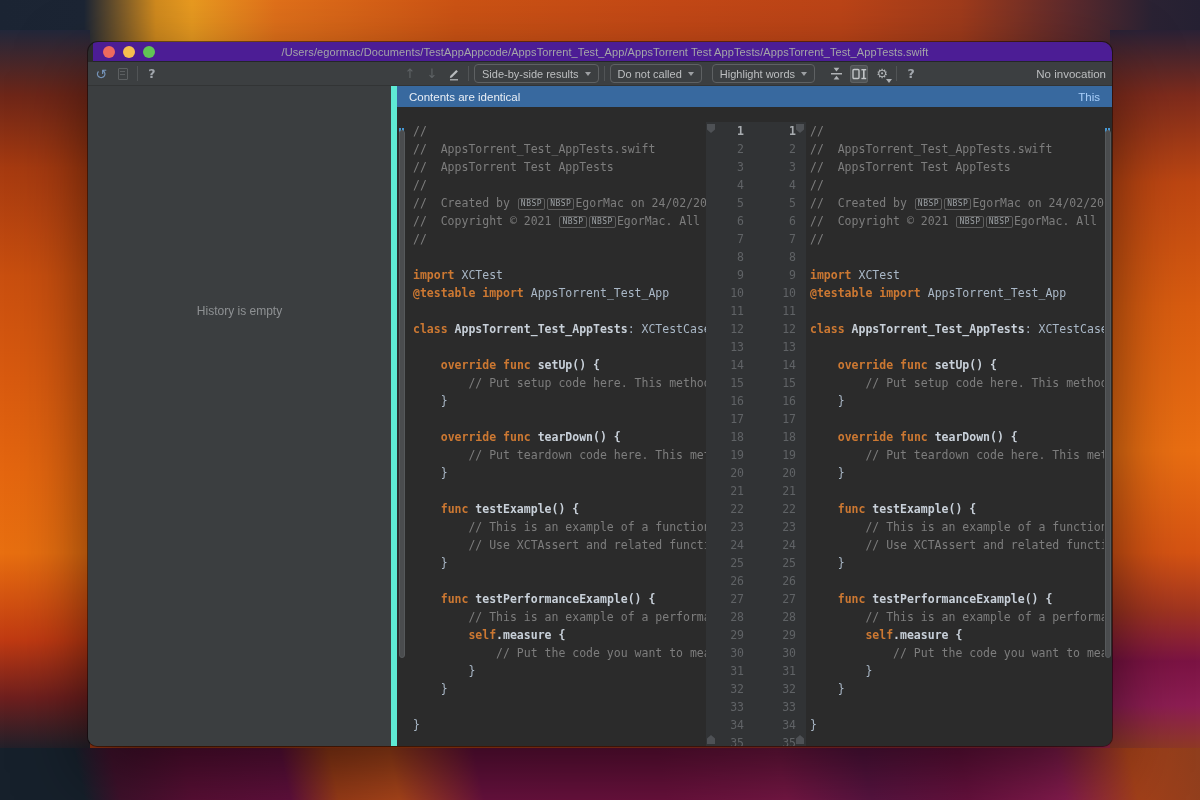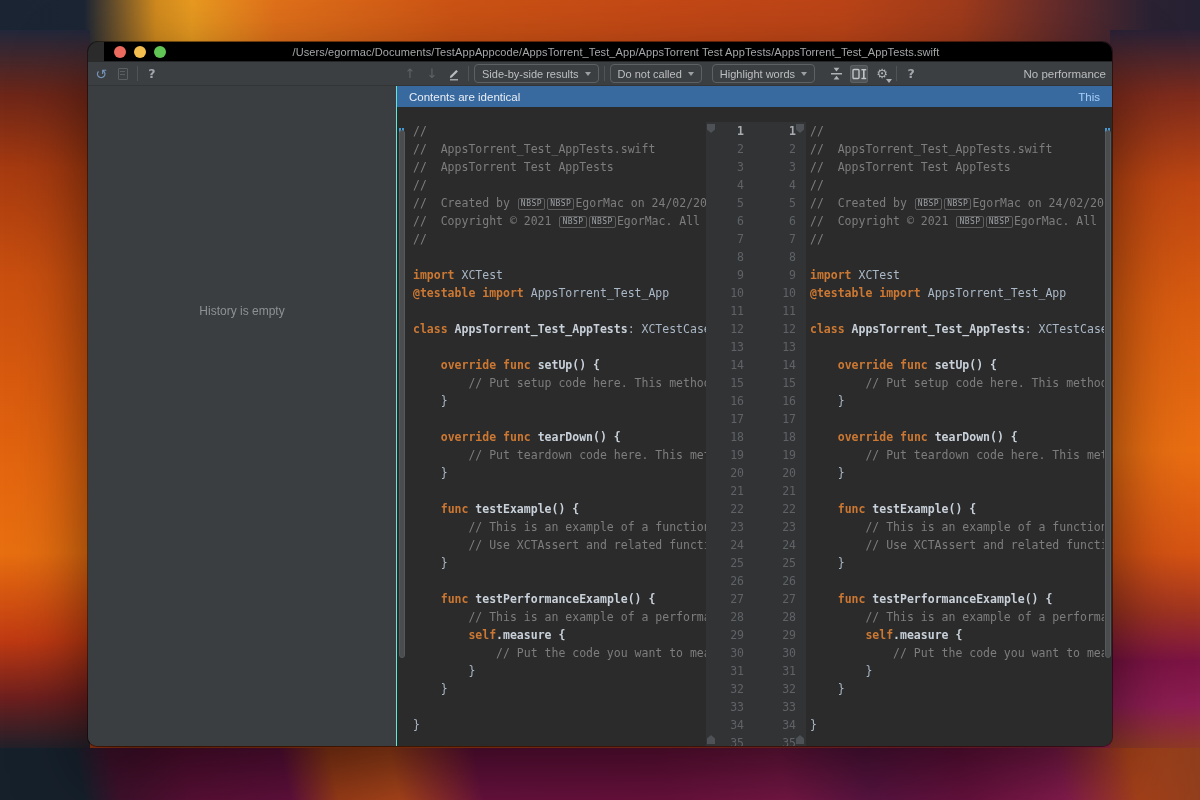--- a/index.html
+++ b/index.html
@@ -17,22 +17,22 @@
   .wp-right { left:1110px; top:30px; width:90px; height:726px;
     background:linear-gradient(180deg,#2A2135 0%,#7E2B1C 9%,#BD4612 21%,#D85C10 38%,#E96E12 58%,#D55313 72%,#A03420 80%,#7B1343 87%,#8C1D52 93%,#8F3E1D 100%); }
   .wp-bottom { left:0; top:748px; width:1200px; height:52px;
     background:linear-gradient(78deg,#16202B 0%,#16202B 7%,#43122E 10%,#5E1038 16%,#661140 24%,#A34019 28%,#B4491C 33%,#6E1242 40%,#701240 55%,#7C1848 65%,#5E1545 72%,#6E1242 80%,#8C1D52 88%,#A34019 94%,#8F3E1D 100%); }
 
   
   .window { position:absolute; left:88px; top:42px; width:1024px; height:704px;
     border-radius:10px 10px 9px 9px; overflow:hidden; background:#2B2B2B;
     box-shadow:0 28px 70px rgba(0,0,0,.55), 0 0 0 1px rgba(0,0,0,.45); }
 
-  .titlebar { position:absolute; left:16px; top:0; width:1024px; height:20px;
-    background:#000000; border-bottom:1px solid #242628;
+  .titlebar { position:absolute; left:5px; top:0; width:1024px; height:20px;
+    background:#4c1d95; border-bottom:1px solid #242628;
     display:flex; align-items:center; }
   .traffic { position:absolute; left:10px; top:4px; display:flex; gap:8px; }
   .tl { width:12px; height:12px; border-radius:50%; }
   .tl-red    { background:#ED6A5E; }
   .tl-yellow { background:#F5BF4F; }
   .tl-green  { background:#61C555; }
   .win-title { width:100%; text-align:center; font-size:11px; color:#A4A6A8; letter-spacing:.1px;
     white-space:nowrap; overflow:hidden; }
 
   .toolbar { position:absolute; left:0; top:20px; width:1024px; height:24px;
@@ -56,21 +56,21 @@
     border:1px solid #5E6163; border-radius:4px; color:#BDBFC1; font-size:11px;
     background:transparent; flex:0 0 auto; }
   .dd-caret { border-left:3.5px solid transparent; border-right:3.5px solid transparent; border-top:4px solid #9DA0A3; }
 
   .ico-selected { background:#4E5254; box-shadow:0 0 0 1px #5E6163 inset; }
   .tb-status { position:absolute; right:6px; top:0; height:24px; display:flex; align-items:center;
     color:#BBBDBF; font-size:11.5px; }
 
   
   .history { position:absolute; left:0; top:44px; width:309px; height:660px;
-    background:#3B3E40; border-right:1px solid #5eead4; }
+    background:#3B3E40; border-right:6px solid #5eead4; }
   .history-empty { position:absolute; left:0; top:218px; width:100%; text-align:center;
     color:#8E9193; font-size:12px; }
 
   
   .diff { position:absolute; left:309px; top:44px; width:667px; height:660px; background:#2B2B2B; }
 
   .banner { position:absolute; left:0; top:0; width:715px; height:21px; background:#38699F;
     display:flex; align-items:center; }
   .banner-msg { margin-left:12px; color:#E8EEF5; font-size:11.5px; }
   .banner-hide { position:absolute; right:12px; color:#A9CFFA; font-size:11.5px; cursor:pointer; }
@@ -206,21 +206,21 @@
     <div style="width:5px"></div>
     <div class="tb-ico gear-wrap">
       <span class="glyph gear-g">⚙</span>
       <span class="gear-caret"></span>
     </div>
     <div class="tb-sep"></div>
     <div class="tb-ico">
       <span class="glyph help-g">?</span>
     </div>
 
-    <div class="tb-status">No performance</div>
+    <div class="tb-status">No invocation</div>
   </div>
 
   <div class="history">
     <div class="history-empty">History is empty</div>
   </div>
 
   <div class="diff">
 
     <div class="banner">
       <span class="banner-msg">Contents are identical</span>

